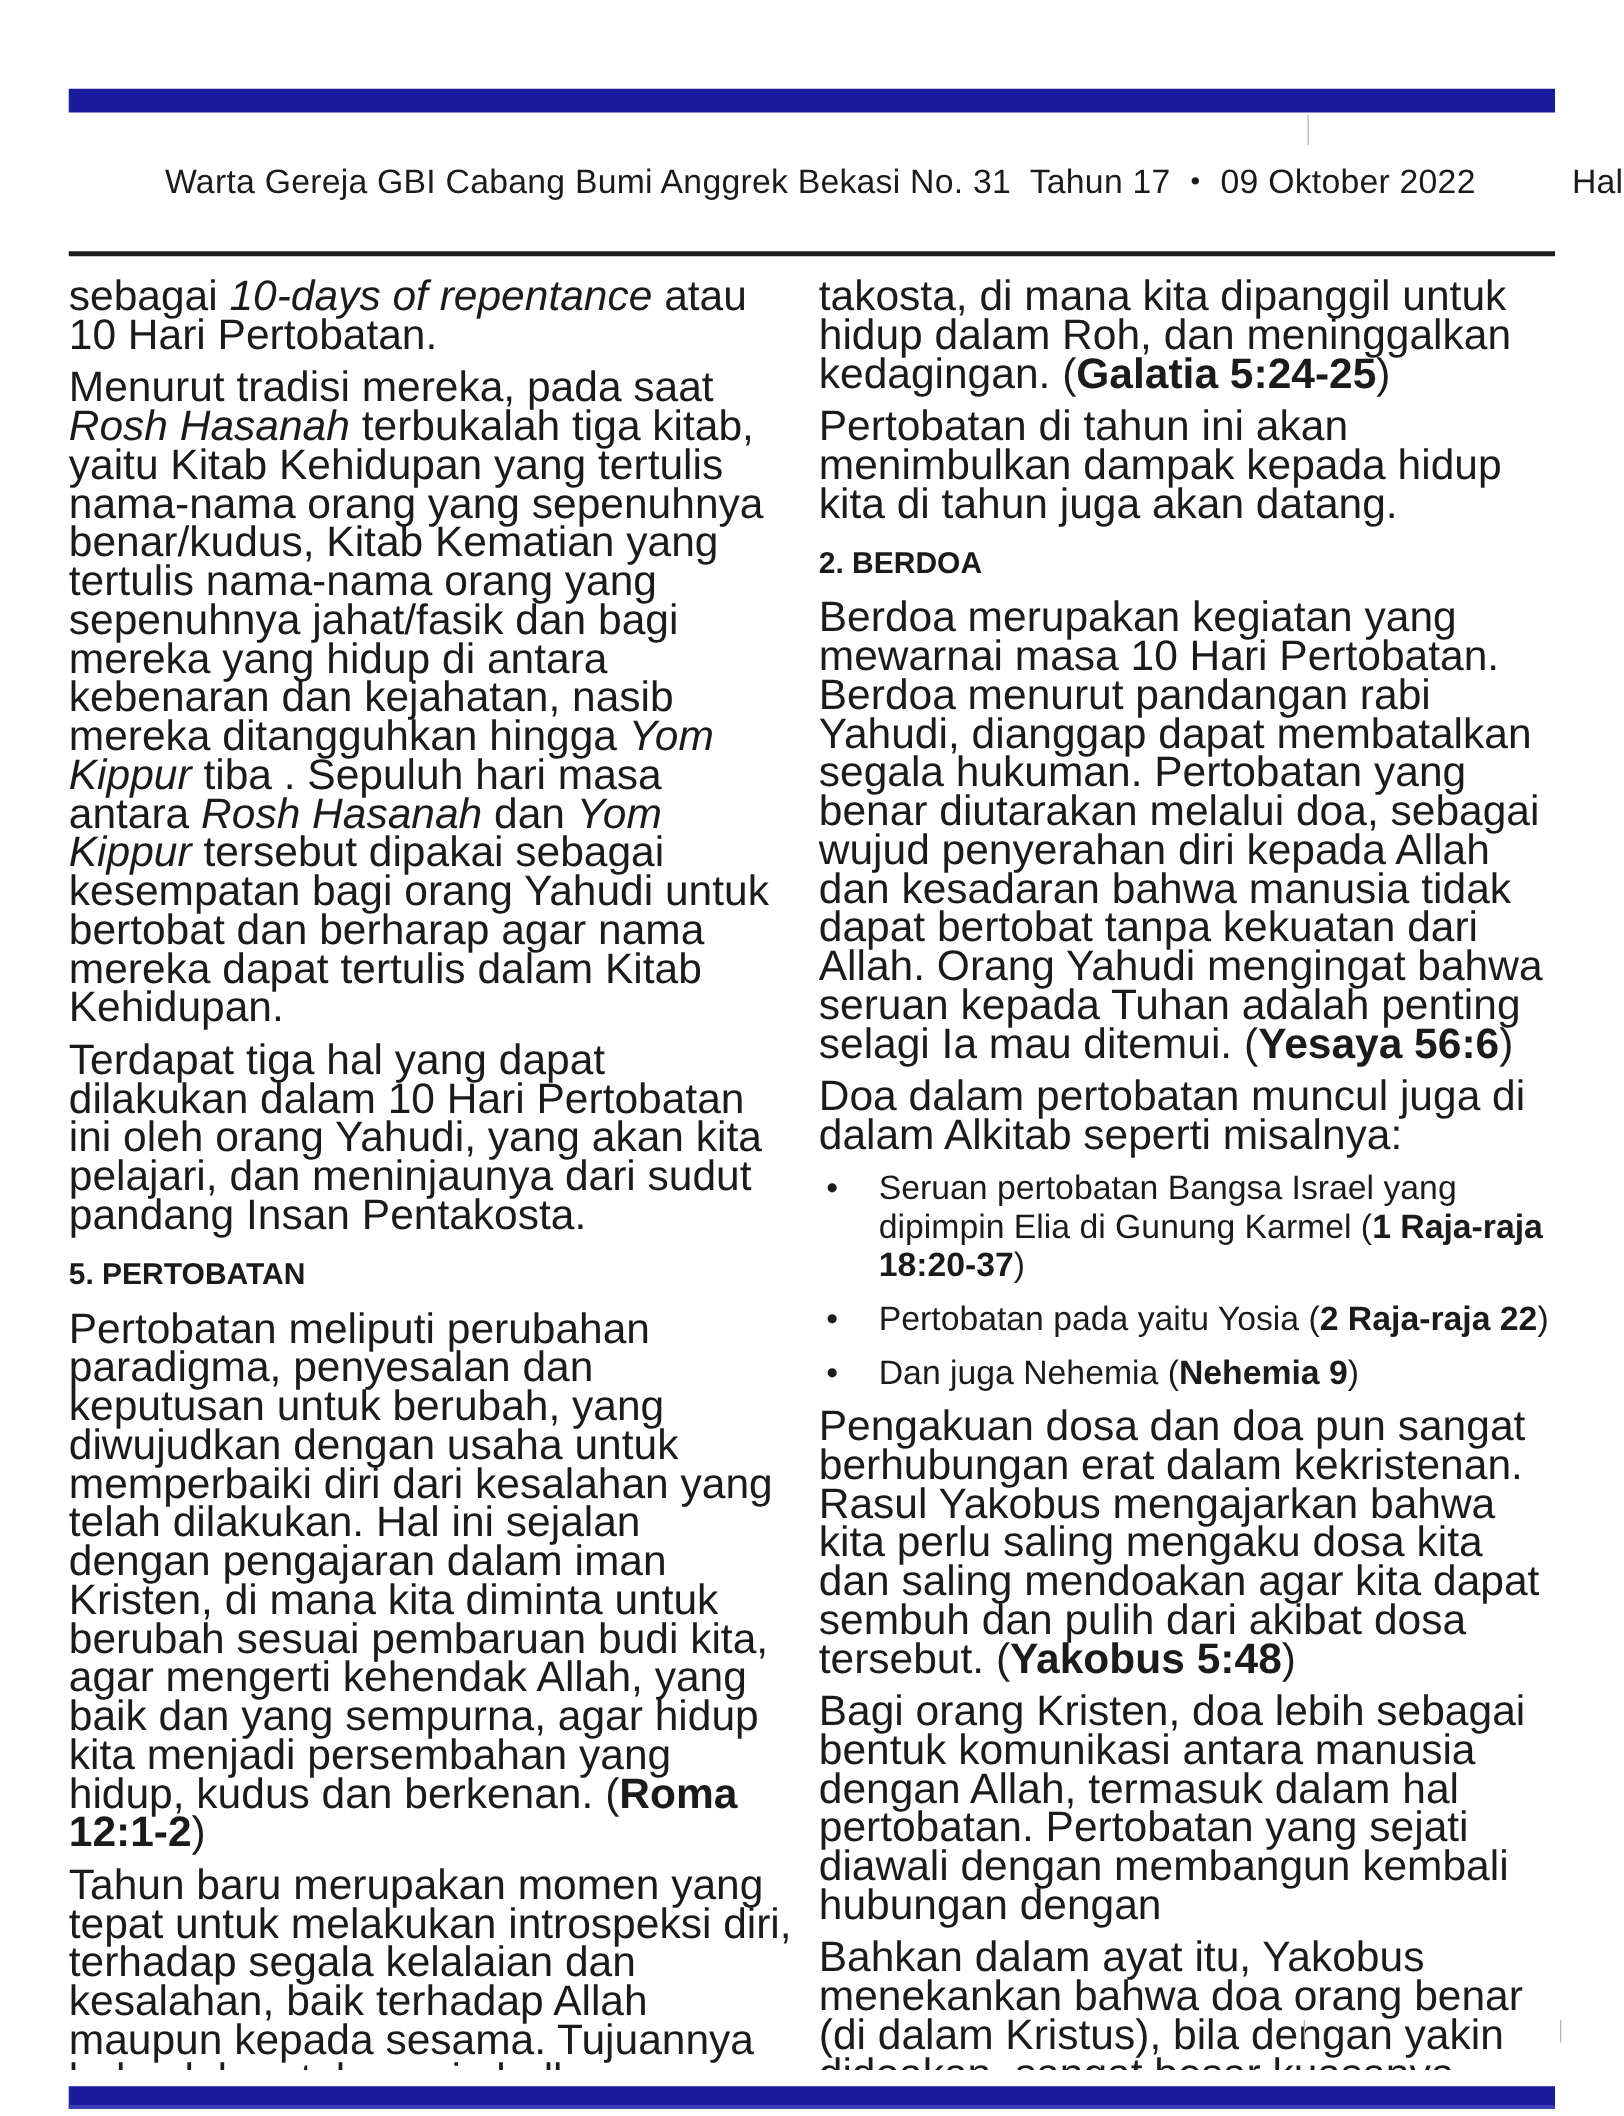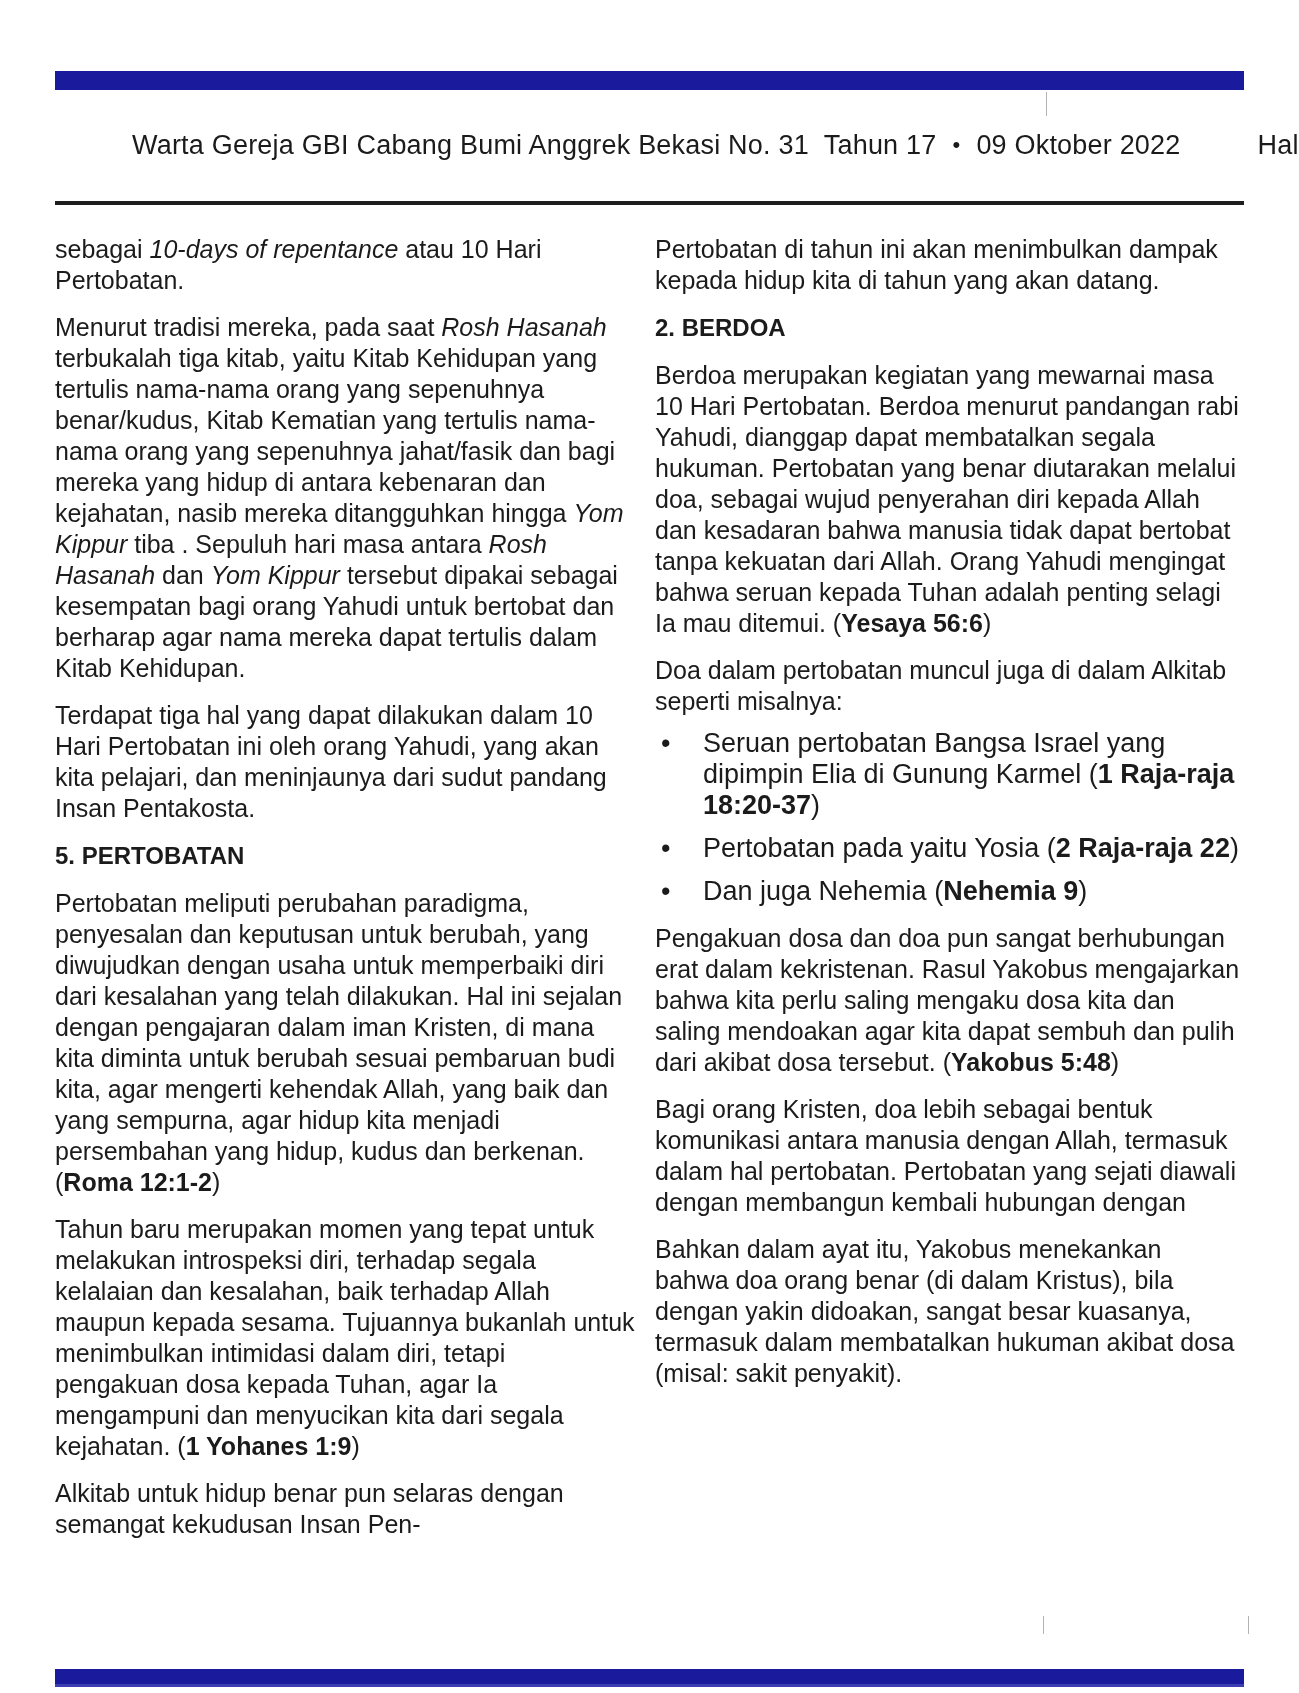--- a/index.html
+++ b/index.html
@@ -21,21 +21,21 @@
     margin-top:7px;font-size:27px;letter-spacing:0.2px;line-height:32px;
     white-space:pre;
   }
   .hdr-sep{display:inline-block;margin:0 16px;font-size:22px;vertical-align:2px;}
   .rule{margin-top:8px;height:4px;background:#1e1e1e;}
   .content{
     display:flex;gap:20px;margin-top:13px;height:1438px;overflow:hidden;
   }
   .col-left{width:580px;flex:0 0 580px;}
   .col-right{width:585px;flex:0 0 585px;}
-  .para{font-size:25px;line-height:31px;margin:16px 0 11px 0;}
+  .para{font-size:34px;line-height:31px;margin:4px 0 11px 0;}
   .heading{font-size:24px;font-weight:bold;margin:16px 0 12px 0;line-height:32px;}
   .para .i{font-style:italic;}
   .para .b,.btext .b{font-weight:bold;}
   .bullet{display:flex;font-size:27px;line-height:31px;margin:0 0 12px 0;}
   .dot{flex:0 0 48px;width:48px;padding-left:6px;box-sizing:border-box;}
   .btext{flex:1;}
   .footbar{
     margin-top:13px;height:15px;background:#1a1a9c;
     border-bottom:3px solid #3c3cb4;
   }
@@ -66,21 +66,22 @@
       <div class="col-left">
           <div class="para"><span>sebagai </span><span class="i">10-days of repentance</span><span> atau 10 Hari Pertobatan.</span></div>
           <div class="para"><span>Menurut tradisi mereka, pada saat </span><span class="i">Rosh Hasanah</span><span> terbukalah tiga kitab, yaitu Kitab Kehidupan yang tertulis nama-nama orang yang sepenuhnya benar/kudus, Kitab Kematian yang tertulis nama-nama orang yang sepenuhnya jahat/fasik dan bagi mereka yang hidup di antara kebenaran dan kejahatan, nasib mereka ditangguhkan hingga </span><span class="i">Yom Kippur</span><span> tiba . Sepuluh hari masa antara </span><span class="i">Rosh Hasanah</span><span> dan </span><span class="i">Yom Kippur</span><span> tersebut dipakai sebagai kesempatan bagi orang Yahudi untuk bertobat dan berharap agar nama mereka dapat tertulis dalam Kitab Kehidupan.</span></div>
           <div class="para"><span>Terdapat tiga hal yang dapat dilakukan dalam 10 Hari Pertobatan ini oleh orang Yahudi, yang akan kita pelajari, dan meninjaunya dari sudut pandang Insan Pentakosta.</span></div>
           <div class="heading"><span>5. PERTOBATAN</span></div>
           <div class="para"><span>Pertobatan meliputi perubahan paradigma, penyesalan dan keputusan untuk berubah, yang diwujudkan dengan usaha untuk memperbaiki diri dari kesalahan yang telah dilakukan. Hal ini sejalan dengan pengajaran dalam iman Kristen, di mana kita diminta untuk berubah sesuai pembaruan budi kita, agar mengerti kehendak Allah, yang baik dan yang sempurna, agar hidup kita menjadi persembahan yang hidup, kudus dan berkenan. (</span><span class="b">Roma 12:1-2</span><span>)</span></div>
           <div class="para"><span>Tahun baru merupakan momen yang tepat untuk melakukan introspeksi diri, terhadap segala kelalaian dan kesalahan, baik terhadap Allah maupun kepada sesama. Tujuannya bukanlah untuk menimbulkan intimidasi dalam diri, tetapi pengakuan dosa kepada Tuhan, agar Ia mengampuni dan menyucikan kita dari segala kejahatan. (</span><span class="b">1 Yohanes 1:9</span><span>)</span></div>
           <div class="para"><span>Alkitab untuk hidup benar pun selaras dengan semangat kekudusan Insan Pen-</span></div>
         </div>
       <div class="col-right">
-          <div class="para"><span>Pertobatan di tahun ini akan menimbulkan dampak kepada hidup kita di tahun yang akan datang.</span></div>
+          <div class="para"><span>takosta, di mana kita dipanggil untuk hidup dalam Roh, dan meninggalkan kedagingan. (</span><span class="b">Galatia 5:24-25</span><span>)</span></div>
+          <div class="para"><span>Pertobatan di tahun ini akan menimbulkan dampak kepada hidup kita di tahun juga akan datang.</span></div>
           <div class="heading"><span>2. BERDOA</span></div>
           <div class="para"><span>Berdoa merupakan kegiatan yang mewarnai masa 10 Hari Pertobatan. Berdoa menurut pandangan rabi Yahudi, dianggap dapat membatalkan segala hukuman. Pertobatan yang benar diutarakan melalui doa, sebagai wujud penyerahan diri kepada Allah dan kesadaran bahwa manusia tidak dapat bertobat tanpa kekuatan dari Allah. Orang Yahudi mengingat bahwa seruan kepada Tuhan adalah penting selagi Ia mau ditemui. (</span><span class="b">Yesaya 56:6</span><span>)</span></div>
           <div class="para"><span>Doa dalam pertobatan muncul juga di dalam Alkitab seperti misalnya:</span></div>
           <div class="bullet">
             <span class="dot">•</span>
             <span class="btext"><span>Seruan pertobatan Bangsa Israel yang dipimpin Elia di Gunung Karmel (</span><span class="b">1 Raja-raja 18:20-37</span><span>)</span></span>
           </div>
           <div class="bullet">
             <span class="dot">•</span>
             <span class="btext"><span>Pertobatan pada yaitu Yosia (</span><span class="b">2 Raja-raja 22</span><span>)</span></span>

